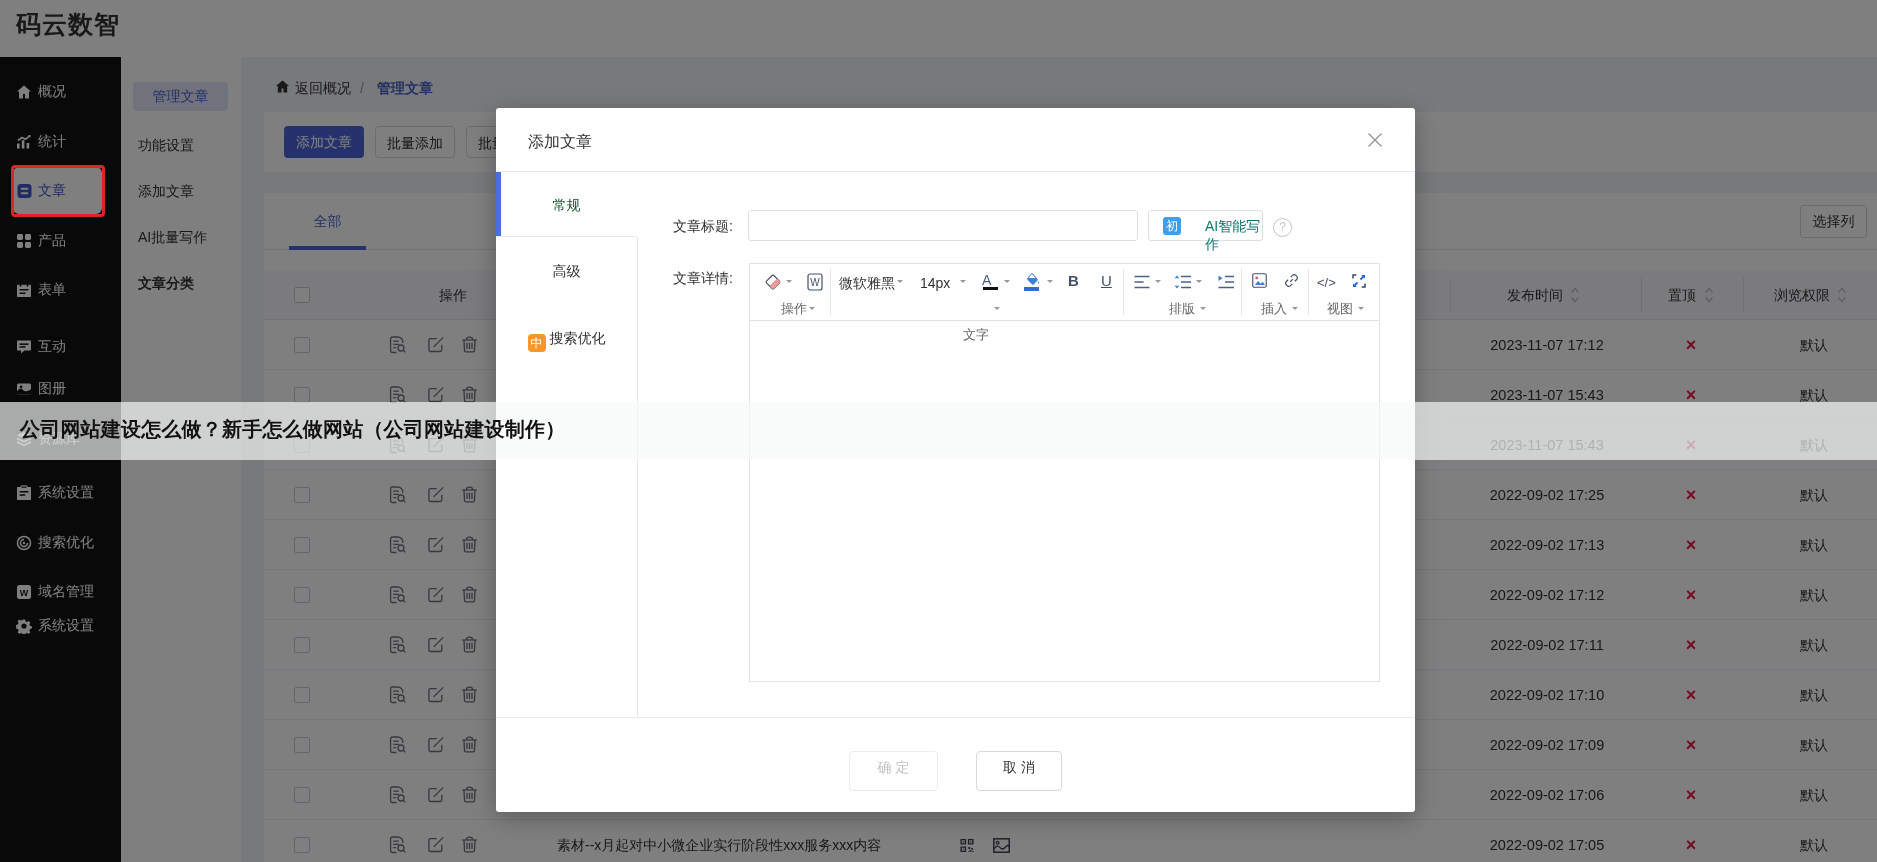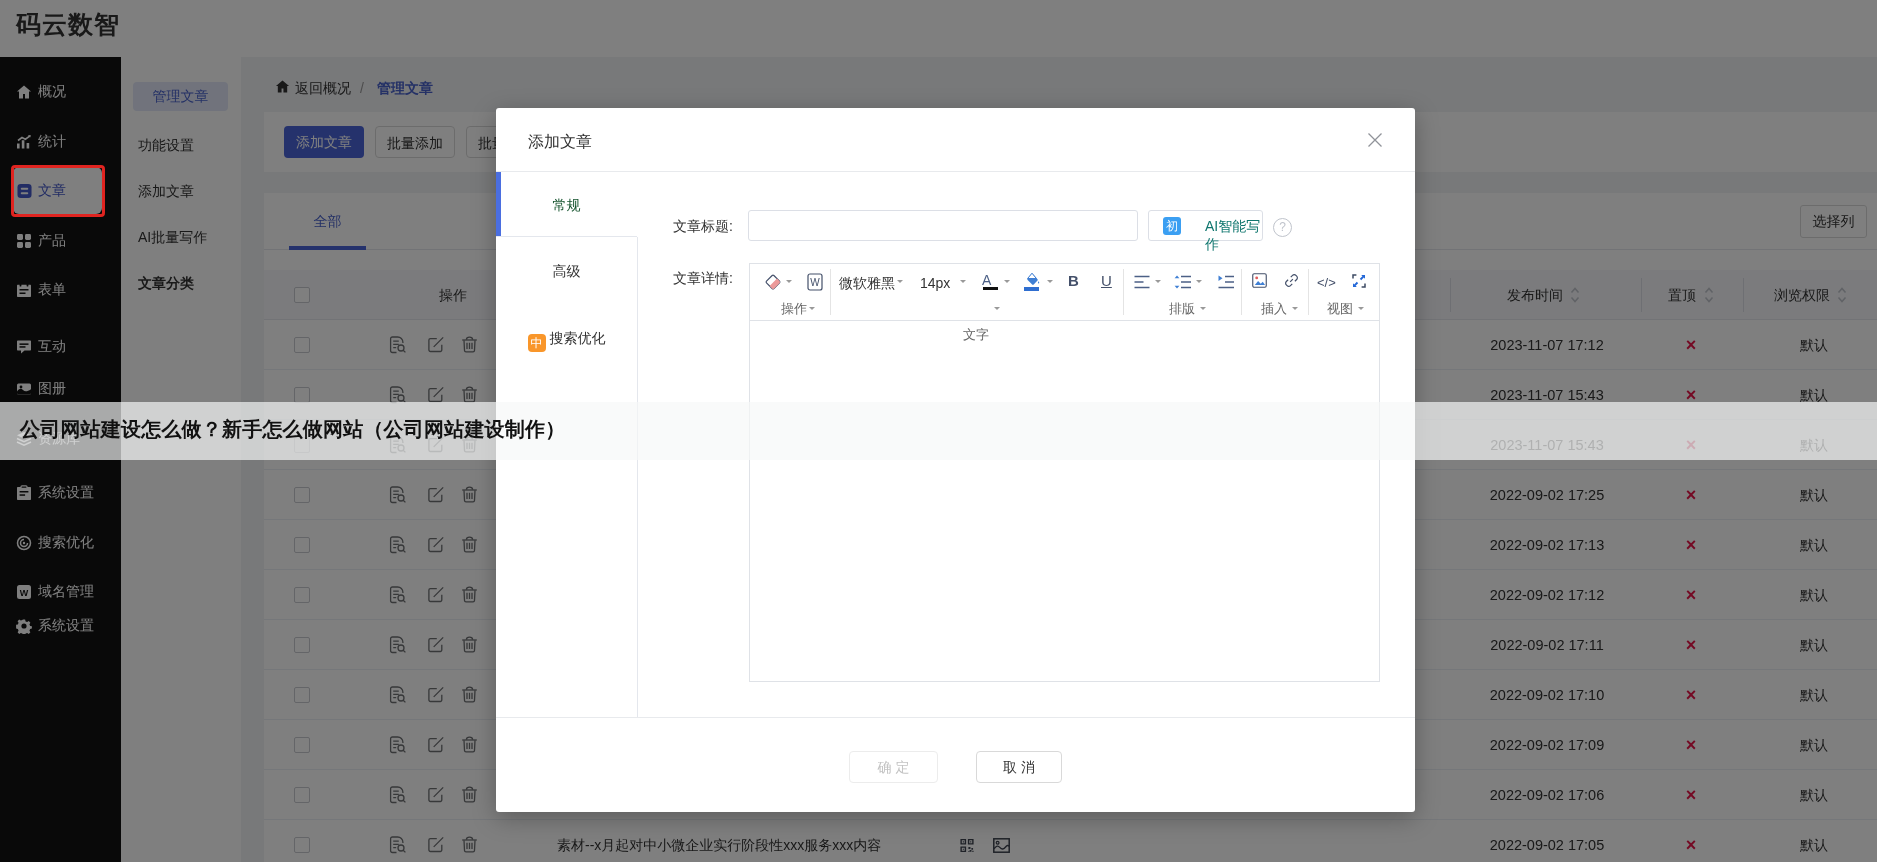--- a/index.html
+++ b/index.html
@@ -67,21 +67,21 @@
 
 #editor{left:253px;top:155px;width:631px;height:419px;box-sizing:border-box;border:1px solid #dfe2e7;}
 #etoolbar{left:0;top:0;width:629px;height:57px;border-bottom:1px solid #dfe2e7;box-sizing:border-box;background:#fff;}
 .esep{position:absolute;top:5px;width:1px;height:46px;background:#e4e4e4;}
 .glabel{position:absolute;top:39px;font-size:13px;color:#666;white-space:nowrap;}
 .caret{position:absolute;width:0;height:0;border:3.5px solid transparent;border-top-color:#999;}
 #ebottom{left:0;top:391px;width:629px;height:26px;border-top:1px solid #dfe2e7;box-sizing:border-box;}
 #wcount{position:absolute;right:11px;top:6px;font-size:12px;color:#9a9a9a;}
 
 #mfoot{left:0;top:609px;width:919px;height:95px;border-top:1px solid #e8eaed;box-sizing:border-box;}
-.fbtn{position:absolute;top:33px;height:32px;box-sizing:border-box;border-radius:4px;font-size:14px;text-align:center;line-height:30px;background:#fff;}
+.fbtn{position:absolute;top:33px;height:40px;box-sizing:border-box;border-radius:4px;font-size:14px;text-align:center;line-height:30px;background:#fff;}
 #okbtn{left:353px;width:89px;border:1px solid #ececec;color:#c3c3c3;}
 #cancelbtn{left:480px;width:86px;border:1px solid #d9d9d9;color:#333;}
 
 #banner{left:0;top:402px;width:1877px;height:58px;background:rgba(246,247,248,0.68);z-index:30;}
 #banner .t{position:absolute;left:20px;top:14px;font-size:20px;font-weight:bold;color:#111;letter-spacing:0.2px;white-space:nowrap;}
 </style>
 </head>
 <body>
 <div class="abs" id="header">
     <div class="abs" id="logo">码云数智</div>

